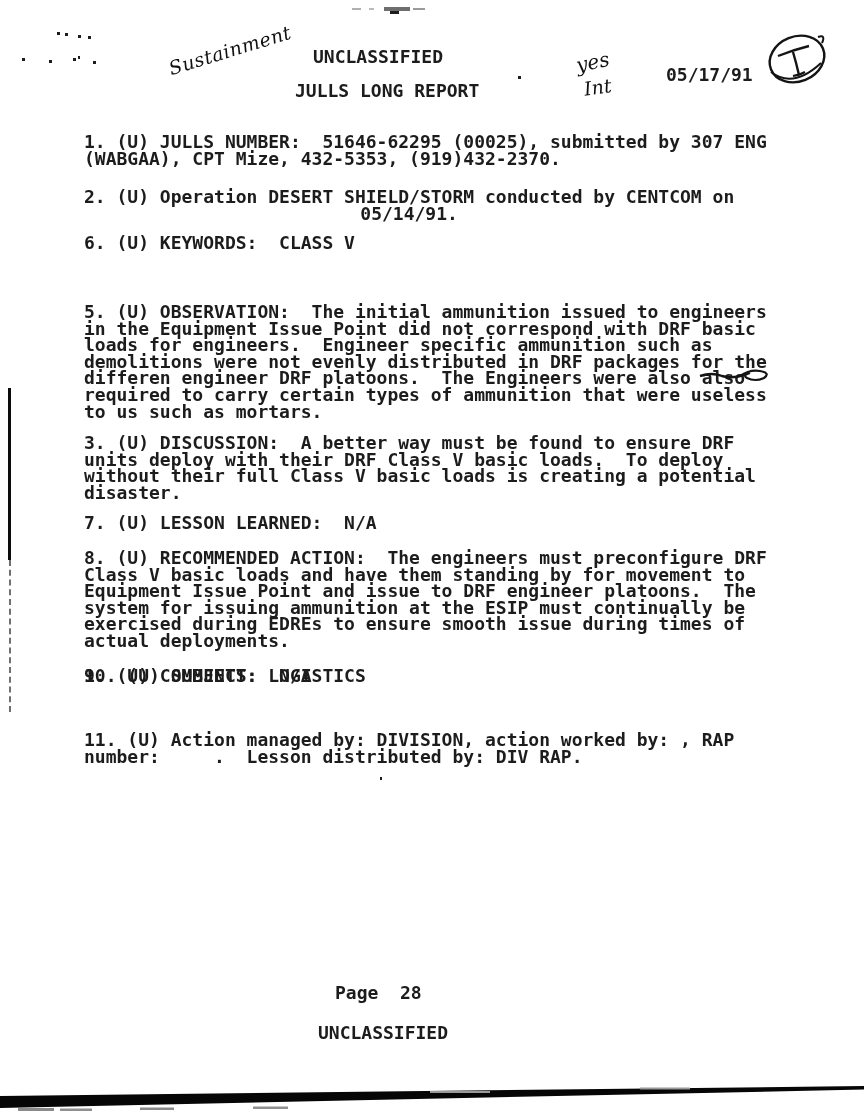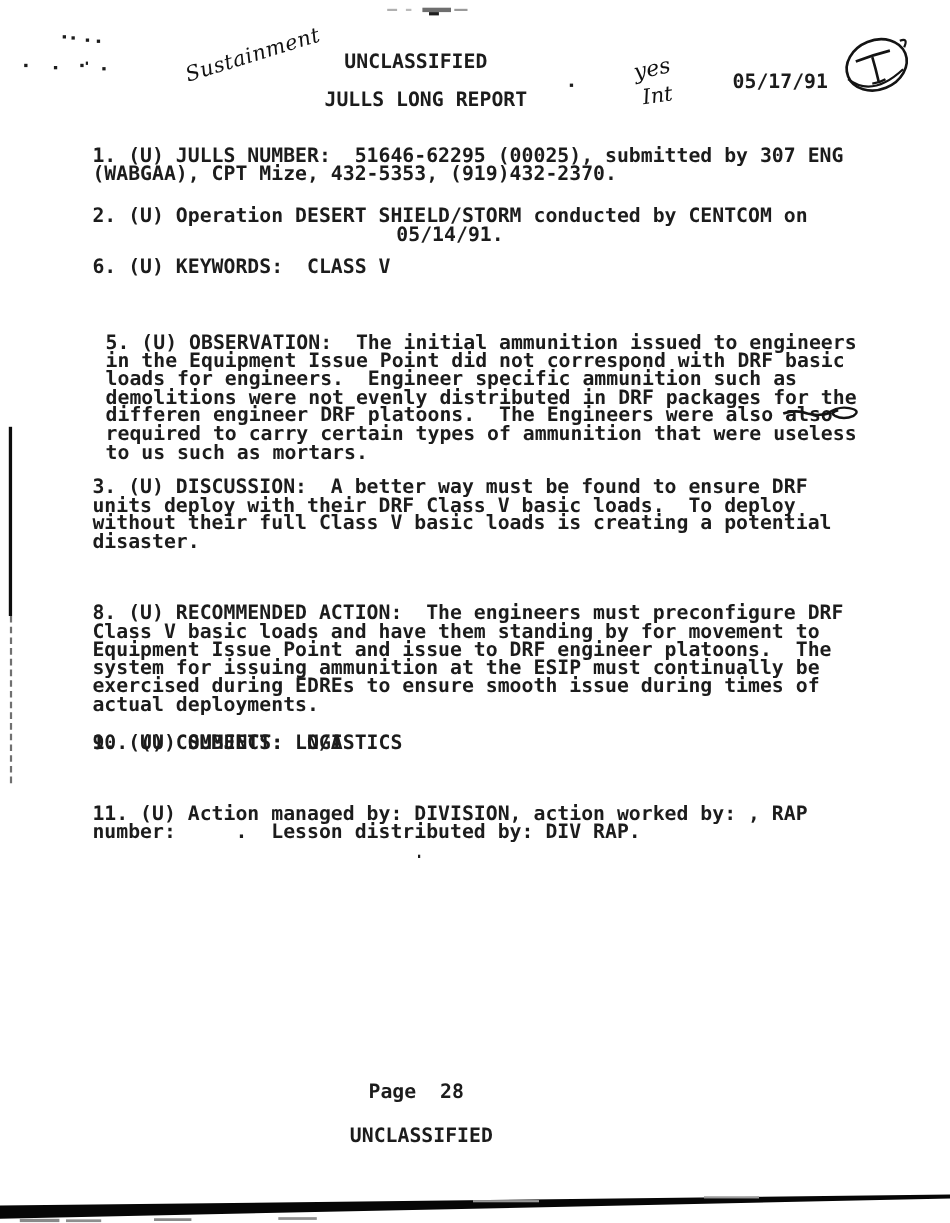--- a/index.html
+++ b/index.html
@@ -23,21 +23,21 @@
     white-space:pre;
     color:#1c1c1c;
   }
   .hdr-unclass{left:313px;top:49px;}
   .hdr-title{left:295px;top:83px;}
   .hdr-date{left:666px;top:67px;text-align:right;}
   .p1{left:84px;top:134px;}
   .p2{left:84px;top:189px;text-align:center;}
   .p3{left:84px;top:235px;}
   .p4{left:84px;top:268px;}
-  .p5{left:84px;top:304px;margin-left:12px;}
+  .p5{left:84px;top:304px;}
   .p6{left:84px;top:435px;}
   .p7{left:84px;top:515px;}
   .p8{left:84px;top:550px;}
   .p9{left:84px;top:668px;text-align:center;}
   .p10{left:84px;top:668px;}
   .p11{left:84px;top:732px;}
   .ft-page{left:335px;top:985px;}
   .ft-unclass{left:318px;top:1025px;}
 
   
@@ -116,20 +116,21 @@
 differen engineer DRF platoons.  The Engineers were also </span><span class="struck"><span>also</span><svg class="scribble" viewBox="0 0 78 17">
           <path d="M2 9 Q 14 5 24 9 Q 34 12 46 8" fill="none" stroke="#141414" stroke-width="2.4"></path>
           <path d="M42 9 Q 52 2 62 4 Q 73 6 66 11 Q 57 15 49 11 Q 44 8 52 6" fill="none" stroke="#141414" stroke-width="2.2"></path>
         </svg></span><span>
 required to carry certain types of ammunition that were useless
 to us such as mortars.</span></pre>
   <pre class="tw p6">3. (U) DISCUSSION:  A better way must be found to ensure DRF
 units deploy with their DRF Class V basic loads.  To deploy
 without their full Class V basic loads is creating a potential
 disaster.</pre>
+  <pre class="tw p7">7. (U) LESSON LEARNED:  N/A</pre>
   <pre class="tw p8">8. (U) RECOMMENDED ACTION:  The engineers must preconfigure DRF
 Class V basic loads and have them standing by for movement to
 Equipment Issue Point and issue to DRF engineer platoons.  The
 system for issuing ammunition at the ESIP must continually be
 exercised during EDREs to ensure smooth issue during times of
 actual deployments.</pre>
   <pre class="tw p9">9. (U) COMMENTS:  N/A</pre>
   <pre class="tw p10">10. (U) SUBJECT: LOGISTICS</pre>
   <pre class="tw p11">11. (U) Action managed by: DIVISION, action worked by: , RAP
 number:     .  Lesson distributed by: DIV RAP.</pre>

